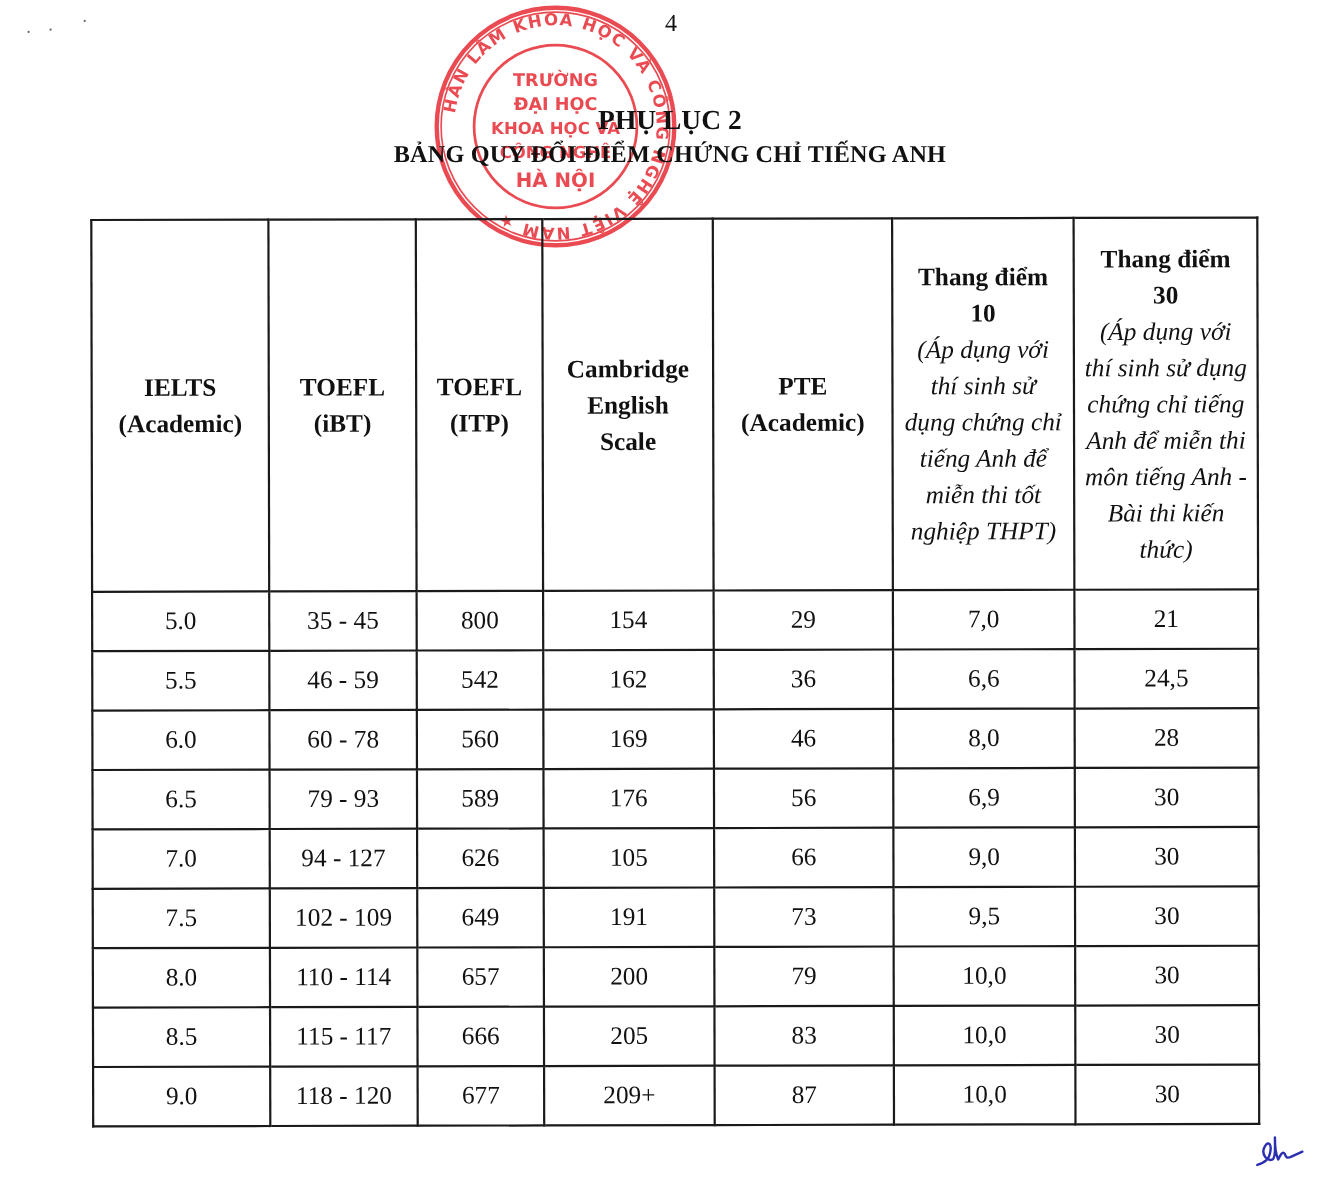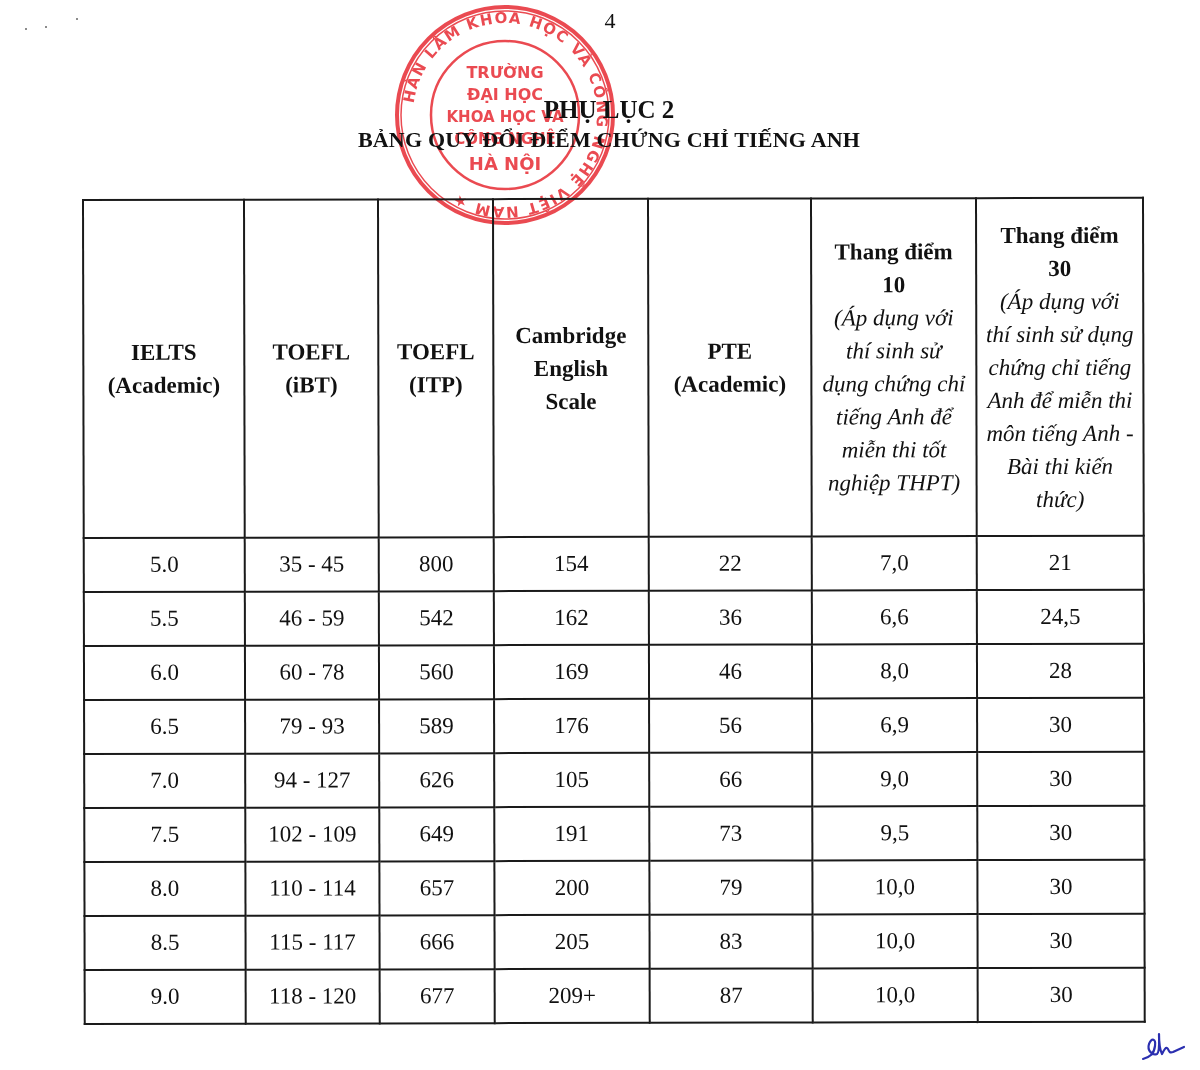--- a/index.html
+++ b/index.html
@@ -180,21 +180,21 @@
           <span class="sub">(Áp dụng với thí sinh sử dụng chứng chỉ tiếng Anh để miễn thi môn tiếng Anh - Bài thi kiến thức)</span>
         </th>
       </tr>
     </thead>
     <tbody>
       <tr>
         <td>5.0</td>
         <td>35 - 45</td>
         <td>800</td>
         <td>154</td>
-        <td>22</td>
+        <td>29</td>
         <td>7,0</td>
         <td>21</td>
       </tr>
       <tr>
         <td>5.5</td>
         <td>46 - 59</td>
         <td>542</td>
         <td>162</td>
         <td>36</td>
         <td>6,6</td>

